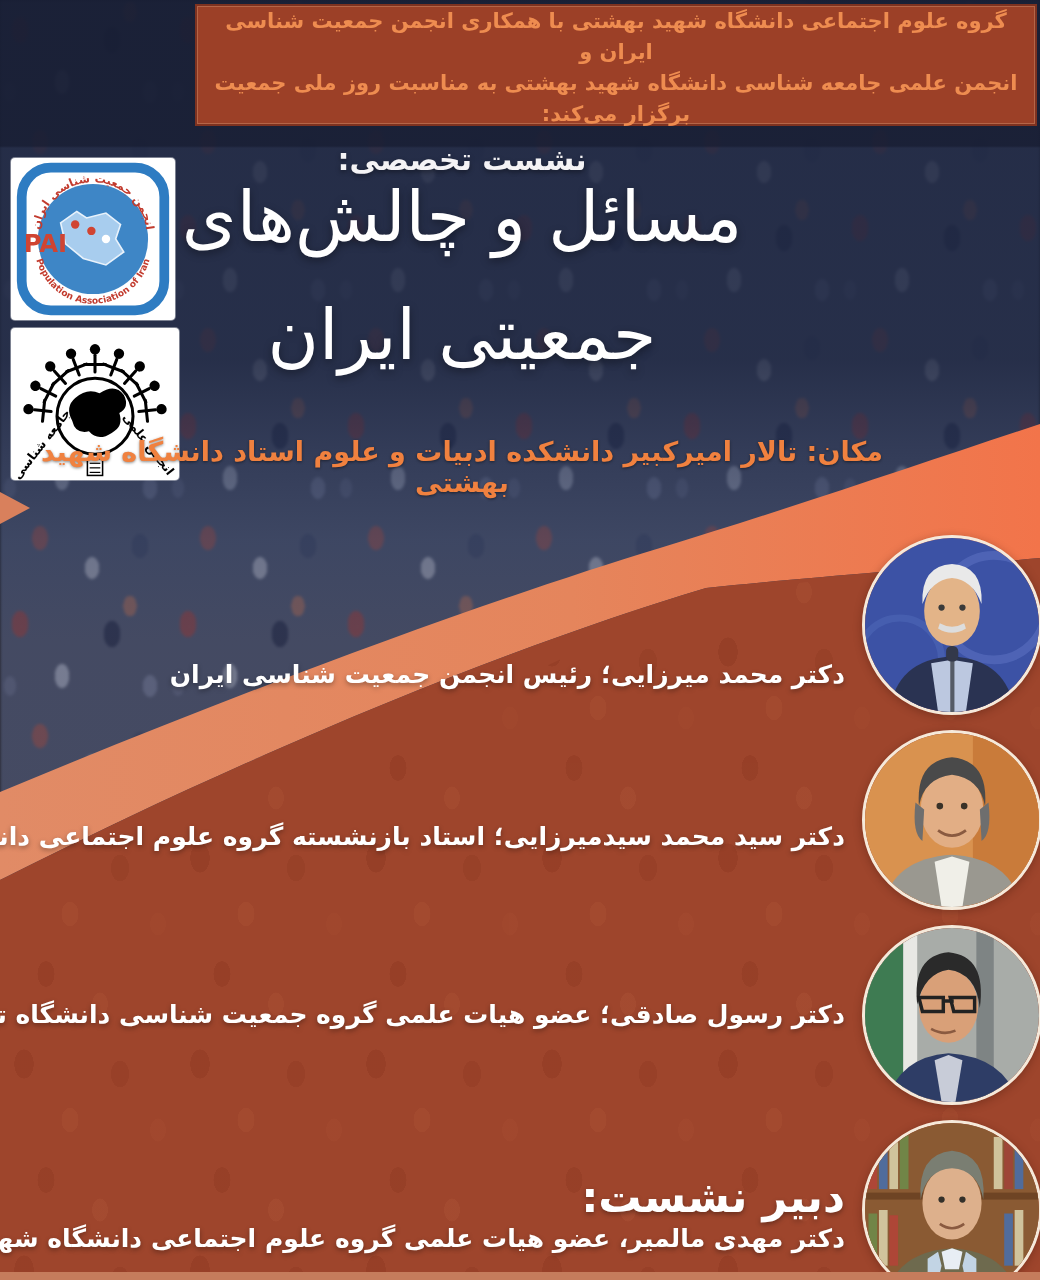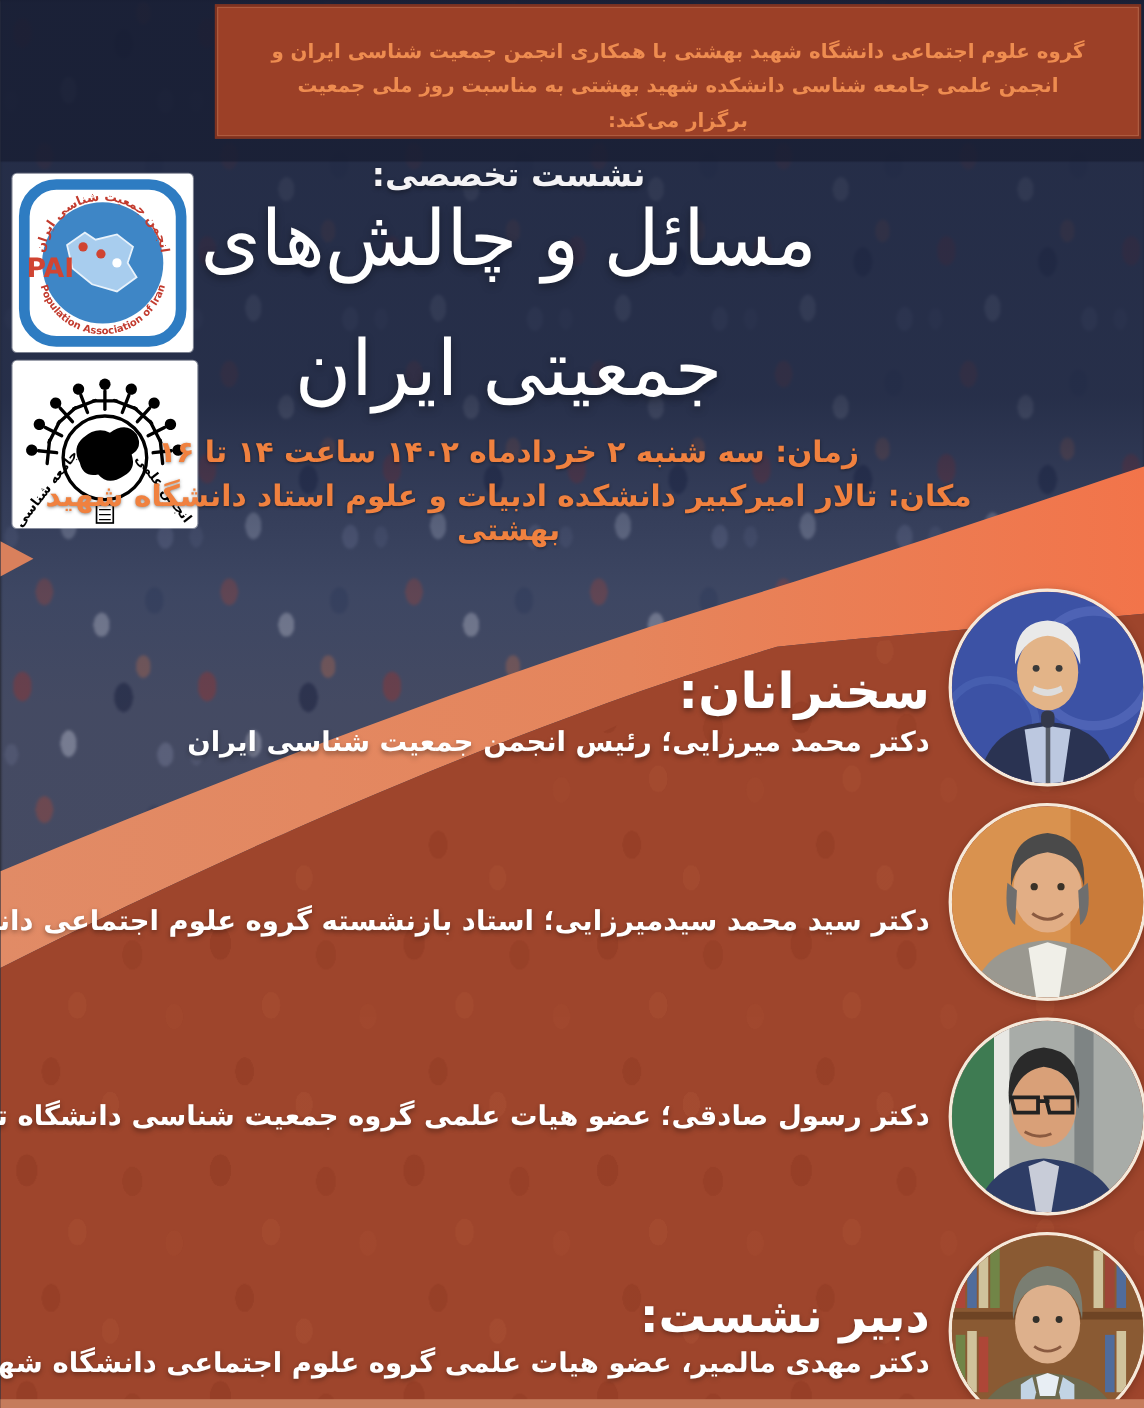--- a/index.html
+++ b/index.html
@@ -35,22 +35,22 @@
       radial-gradient(14px 20px at 70px 90px,  rgba(190,100,66,.35) 60%, transparent 61%),
       radial-gradient(15px 22px at 120px 44px, rgba(128,46,24,.35) 60%, transparent 61%),
       radial-gradient(13px 19px at 158px 100px,rgba(176,88,56,.30) 60%, transparent 61%),
       radial-gradient(14px 21px at 46px 150px, rgba(118,40,20,.32) 60%, transparent 61%),
       radial-gradient(13px 19px at 100px 180px,rgba(196,110,76,.28) 60%, transparent 61%);
     background-size:176px 206px;}
 
   
   .top-bar{left:195px;top:4px;width:842px;height:122px;background:#9C4027;
     border:2px solid #7E3220;box-shadow:inset 0 0 0 1px rgba(255,210,170,.25);
-    color:#EE8C50;font-weight:bold;font-size:18px;line-height:31px;
-    text-align:center;padding-top:26px;}
+    color:#EE8C50;font-weight:bold;font-size:21px;line-height:31px;
+    text-align:center;padding-top:0;}
 
   
   .logo-box{background:#fff;border-radius:4px;box-shadow:0 0 0 1px rgba(255,255,255,.4);}
   .logo-box svg{display:block;width:100%;height:100%;}
 
   
   .t-center{left:0;width:924px;text-align:center;color:#F4F3F5;}
   .session-type{top:142px;font-size:30px;font-weight:bold;text-shadow:0 2px 5px rgba(0,0,0,.4);}
   .title-l{font-weight:normal;font-size:70px;color:#FFFFFF;text-shadow:0 3px 8px rgba(0,0,0,.38);}
   .title-1{top:176px;}
@@ -90,21 +90,21 @@
     <path d="M0,492 L30,508 L0,524 Z" fill="#D9805C"></path>
     <path d="M0,792 C230,696 470,606 660,548 C800,505 925,462 1040,424
              L1040,558 C910,570 800,578 706,588 C512,646 262,748 0,880 Z" fill="url(#hl)"></path>
     <path d="M0,880 C262,748 512,646 706,588 C800,578 910,570 1040,558
              L1040,1280 L0,1280 Z" fill="#9E452C"></path>
   </svg>
   <div class="abs rust-texture"></div>
 
   <div class="abs top-bar">
     <div>گروه علوم اجتماعی دانشگاه شهید بهشتی با همکاری انجمن جمعیت شناسی ایران و</div>
-    <div>انجمن علمی جامعه شناسی دانشکده شهید بهشتی به مناسبت روز ملی جمعیت</div>
+    <div>انجمن علمی جامعه شناسی دانشگاه شهید بهشتی به مناسبت روز ملی جمعیت</div>
     <div>برگزار می‌کند:</div>
   </div>
 
 
   <div class="abs logo-box" style="left:11px;top:158px;width:164px;height:162px;">
     <svg viewBox="0 0 100 100">
       <rect x="1" y="1" width="98" height="98" fill="#fff"></rect>
       <rect x="6" y="6" width="88" height="88" rx="18" fill="#fff" stroke="#2E7CC2" stroke-width="6"></rect>
       <circle cx="50" cy="50" r="34" fill="#3E86C6"></circle>
       <path d="M30,40 L40,33 L46,37 L58,34 L67,41 L64,50 L69,58 L58,66 L44,62 L33,53 Z" fill="#A8CDEE" stroke="#E8F2FB" stroke-width="1"></path>
@@ -153,24 +153,22 @@
       <rect x="45" y="86" width="10" height="11" fill="#fff" stroke="#000" stroke-width="1"></rect>
       <line x1="46.5" y1="89" x2="53.5" y2="89" stroke="#000" stroke-width="0.8"></line>
       <line x1="46.5" y1="92" x2="53.5" y2="92" stroke="#000" stroke-width="0.8"></line>
       <line x1="46.5" y1="95" x2="53.5" y2="95" stroke="#000" stroke-width="0.8"></line>
     </svg>
   </div>
 
   <div class="abs t-center session-type">نشست تخصصی:</div>
   <div class="abs t-center title-l title-1">مسائل و چالش‌های</div>
   <div class="abs t-center title-l title-2">جمعیتی ایران</div>
-  <div class="abs t-center meta-line time-line">زمان: سه شنبه ۲ خردادماه ۱۴۰۲ ساعت ۱۴ تا ۱۶</div>
   <div class="abs t-center meta-line loc-line">مکان: تالار امیرکبیر دانشکده ادبیات و علوم استاد دانشگاه شهید بهشتی</div>
 
-  <div class="abs r-align sec-head" style="top:602px;">سخنرانان:</div>
   <div class="abs r-align speaker-line" style="top:660px;">دکتر محمد میرزایی؛ رئیس انجمن جمعیت شناسی ایران</div>
   <div class="abs r-align speaker-line" style="top:822px;">دکتر سید محمد سیدمیرزایی؛ استاد بازنشسته گروه علوم اجتماعی دانشگاه شهید بهشتی</div>
   <div class="abs r-align speaker-line" style="top:1000px;">دکتر رسول صادقی؛ عضو هیات علمی گروه جمعیت شناسی دانشگاه تهران</div>
   <div class="abs r-align sec-head" style="top:1172px;font-size:43px;">دبیر نشست:</div>
   <div class="abs r-align speaker-line" style="top:1224px;">دکتر مهدی مالمیر، عضو هیات علمی گروه علوم اجتماعی دانشگاه شهید بهشتی</div>
 
   <div class="abs photo" style="top:535px;">
     <svg viewBox="0 0 100 100">
       <rect width="100" height="100" fill="#3C52A5"></rect>
       <circle cx="74" cy="40" r="30" fill="none" stroke="#5A70BF" stroke-width="5" opacity=".6"></circle>

